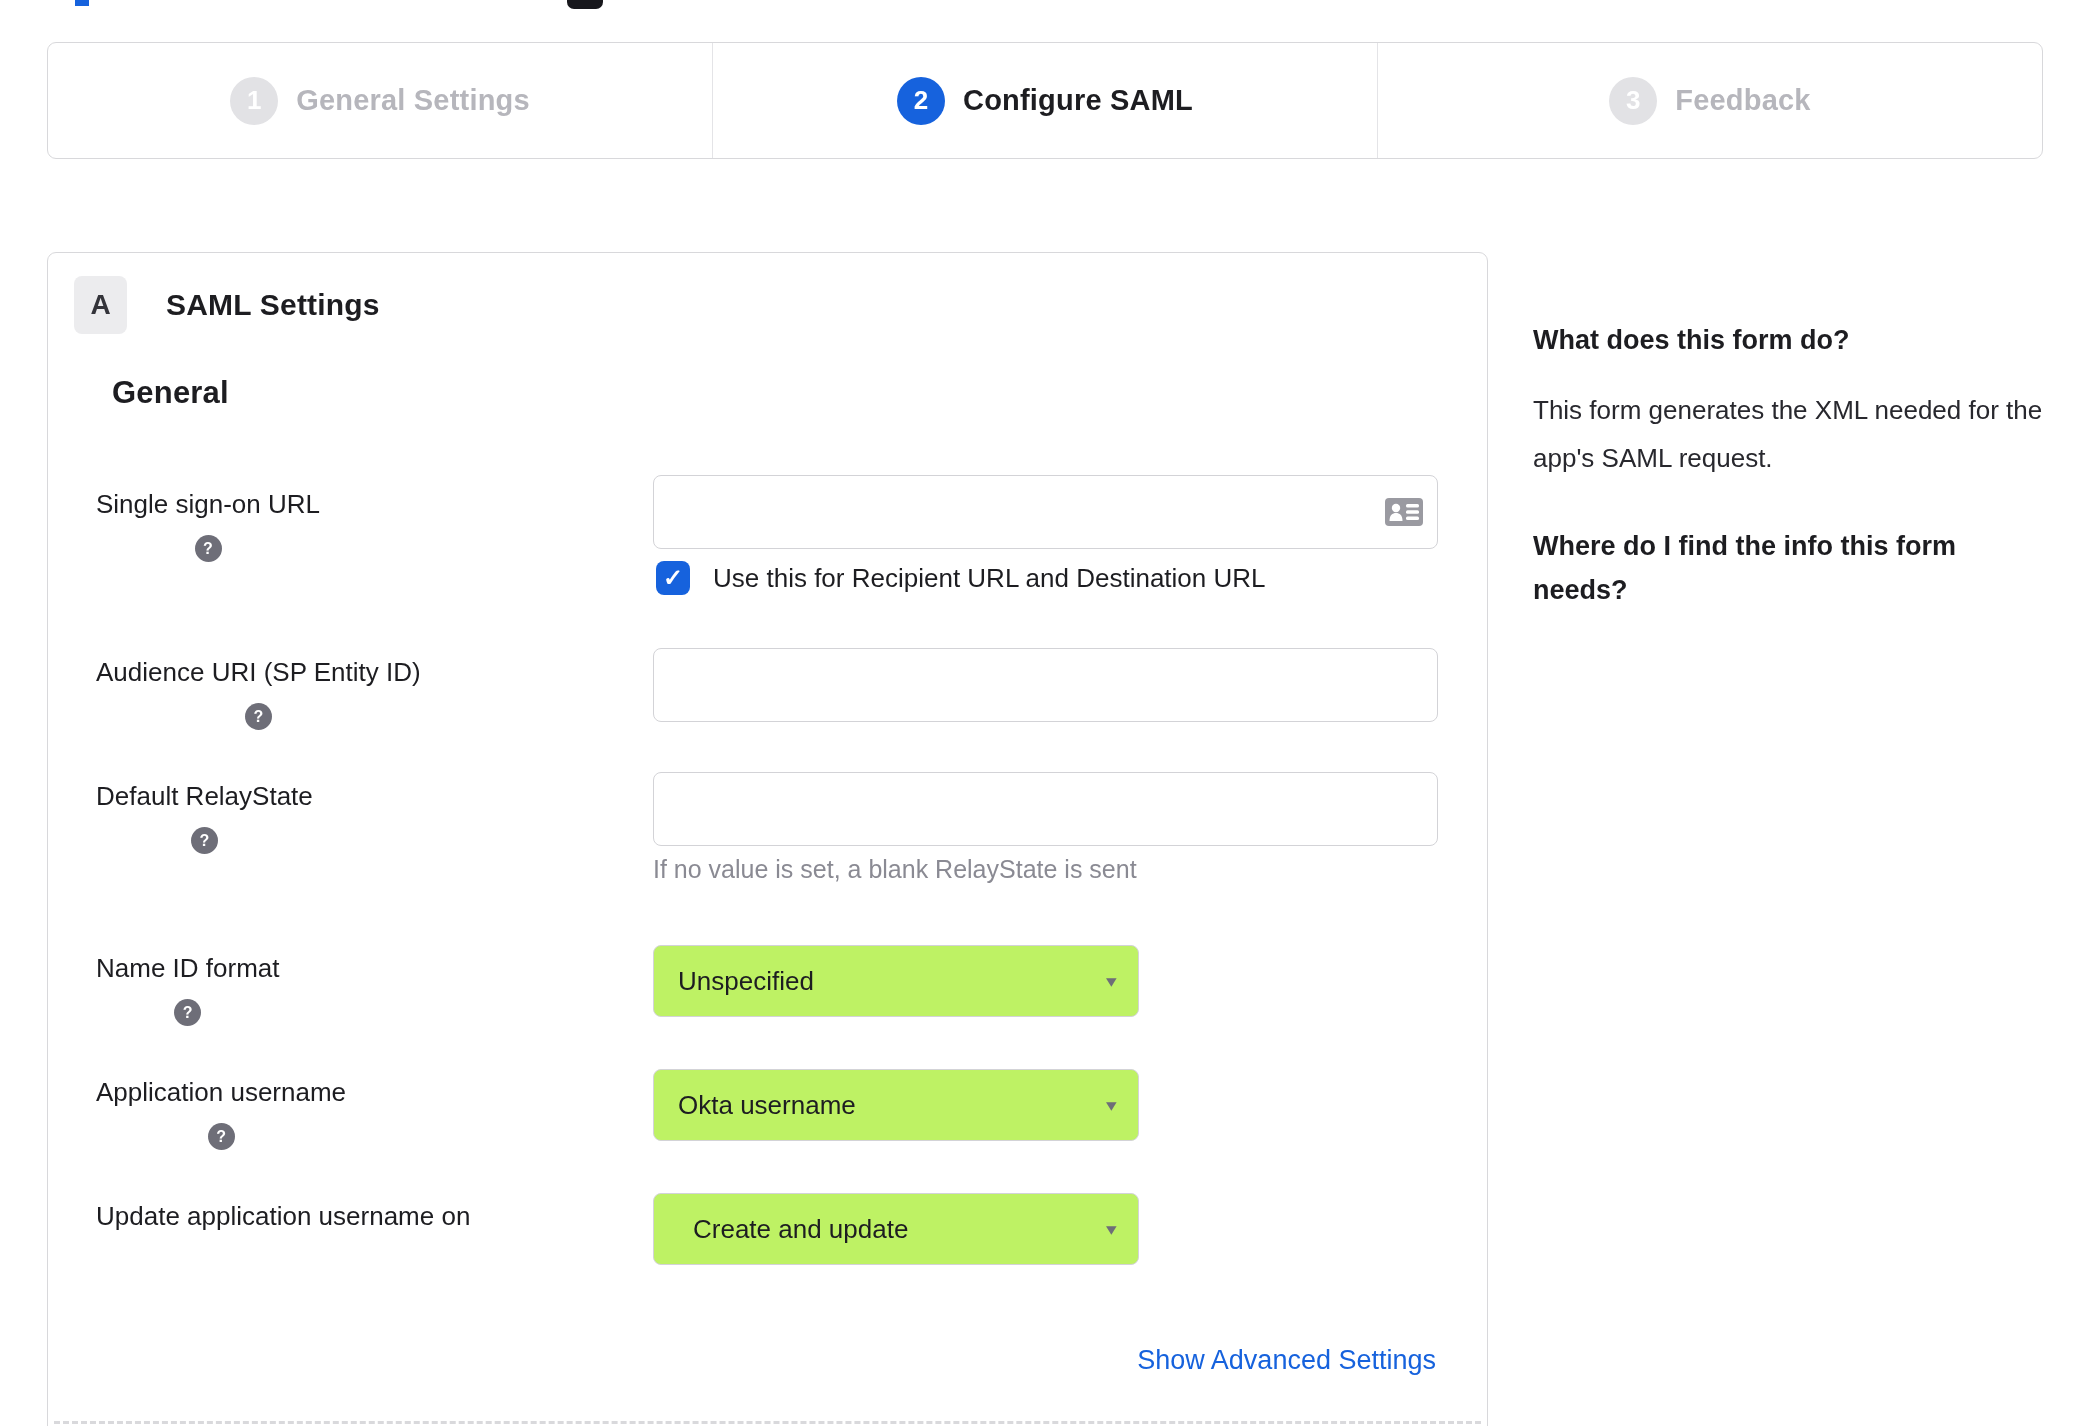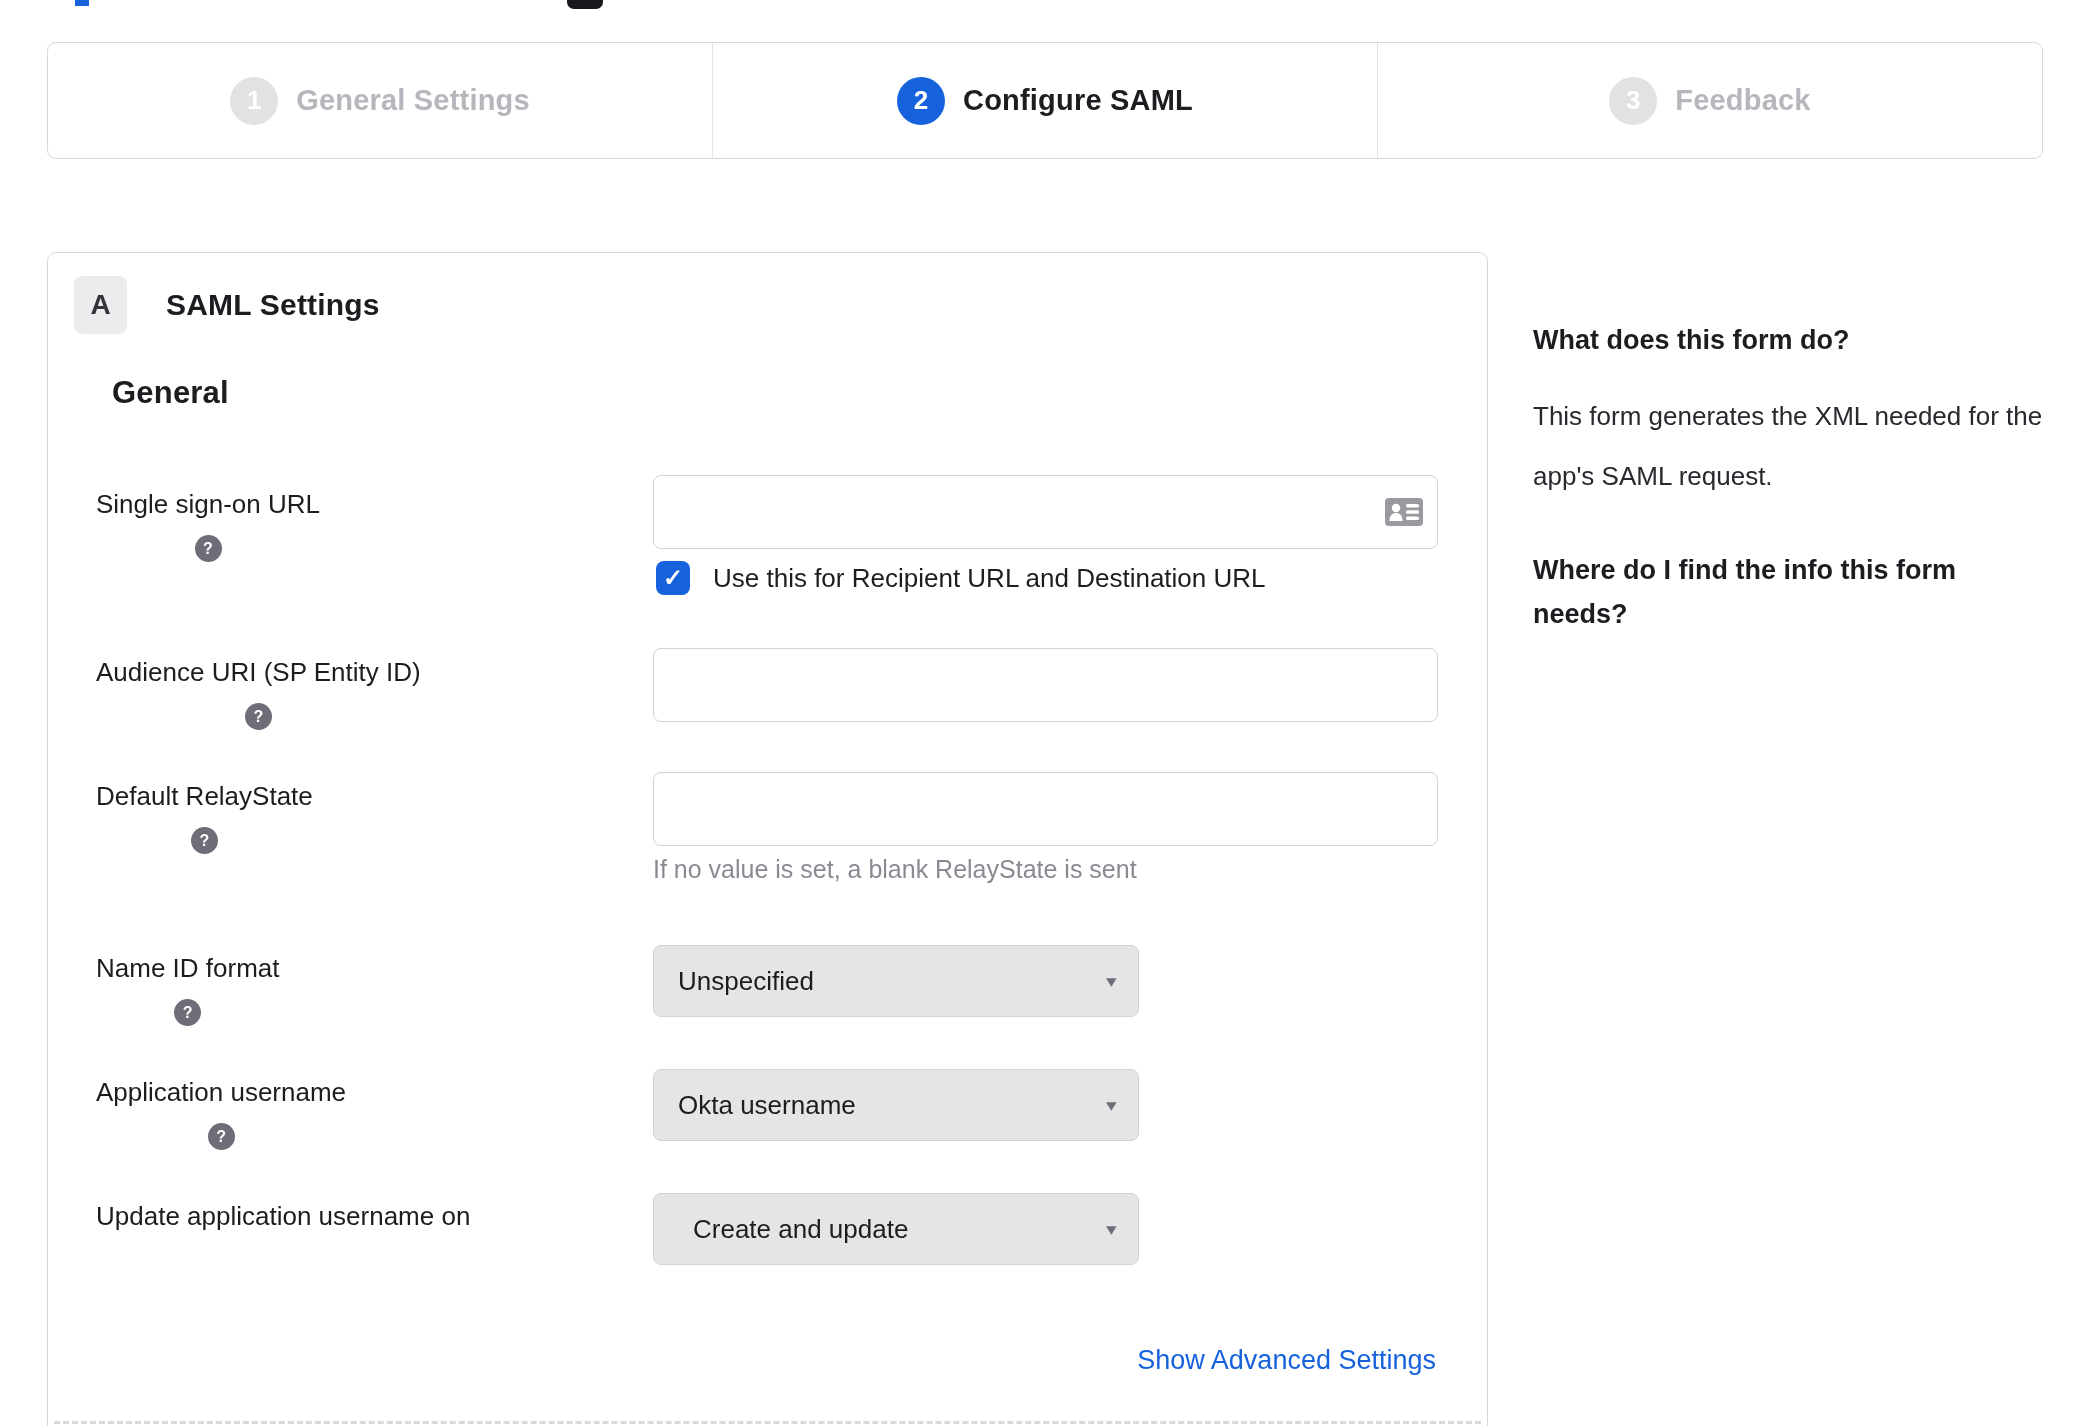--- a/index.html
+++ b/index.html
@@ -70,39 +70,39 @@
   .checkbox .tick{color:#ffffff;font-size:24px;font-weight:700;line-height:1;}
   .checkbox-label{
     position:absolute;left:665px;top:308px;height:34px;display:flex;align-items:center;
     font-size:26px;color:#1d1d21;white-space:nowrap;
   }
   .hint{
     position:absolute;left:605px;font-size:25px;color:#8a8a93;white-space:nowrap;
   }
   .select{
     position:absolute;left:605px;width:486px;height:72px;box-sizing:border-box;
-    border:1px solid #d3d3d7;border-radius:8px;background:#e5e5e5;cursor:pointer;
+    border:1px solid #d3d3d7;border-radius:8px;background:#bef264;cursor:pointer;
     display:flex;align-items:center;justify-content:space-between;padding:0 22px 0 24px;gap:14px;
   }
   .select-value{font-size:26px;color:#1d1d21;white-space:nowrap;}
   .select-arrow{font-size:17px;color:#6e6e78;transform:scaleX(1.25);}
   .advanced-link{
     position:absolute;right:51px;top:1092px;font-size:27px;font-weight:500;color:#1662dd;
     text-decoration:none;cursor:pointer;white-space:nowrap;
   }
   .advanced-divider{
     position:absolute;left:6px;right:6px;top:1168px;border-top:3px dashed #d9d9dc;
   }
 
   
   .side{
     position:absolute;left:1533px;top:318px;width:515px;
   }
   .side-q{font-size:27px;font-weight:700;line-height:44px;margin:0 0 24px 0;color:#1d1d21;}
-  .side-a{font-size:26px;font-weight:400;line-height:60px;margin:0 0 42px 0;color:#28282e;}
+  .side-a{font-size:26px;font-weight:400;line-height:48px;margin:0 0 42px 0;color:#28282e;}
 
   
   .input-icon svg{width:100%;height:100%;display:block;}
 </style>
 </head>
 <body>
 
 <div class="screen">
 
   <div class="frag-blue"></div>

